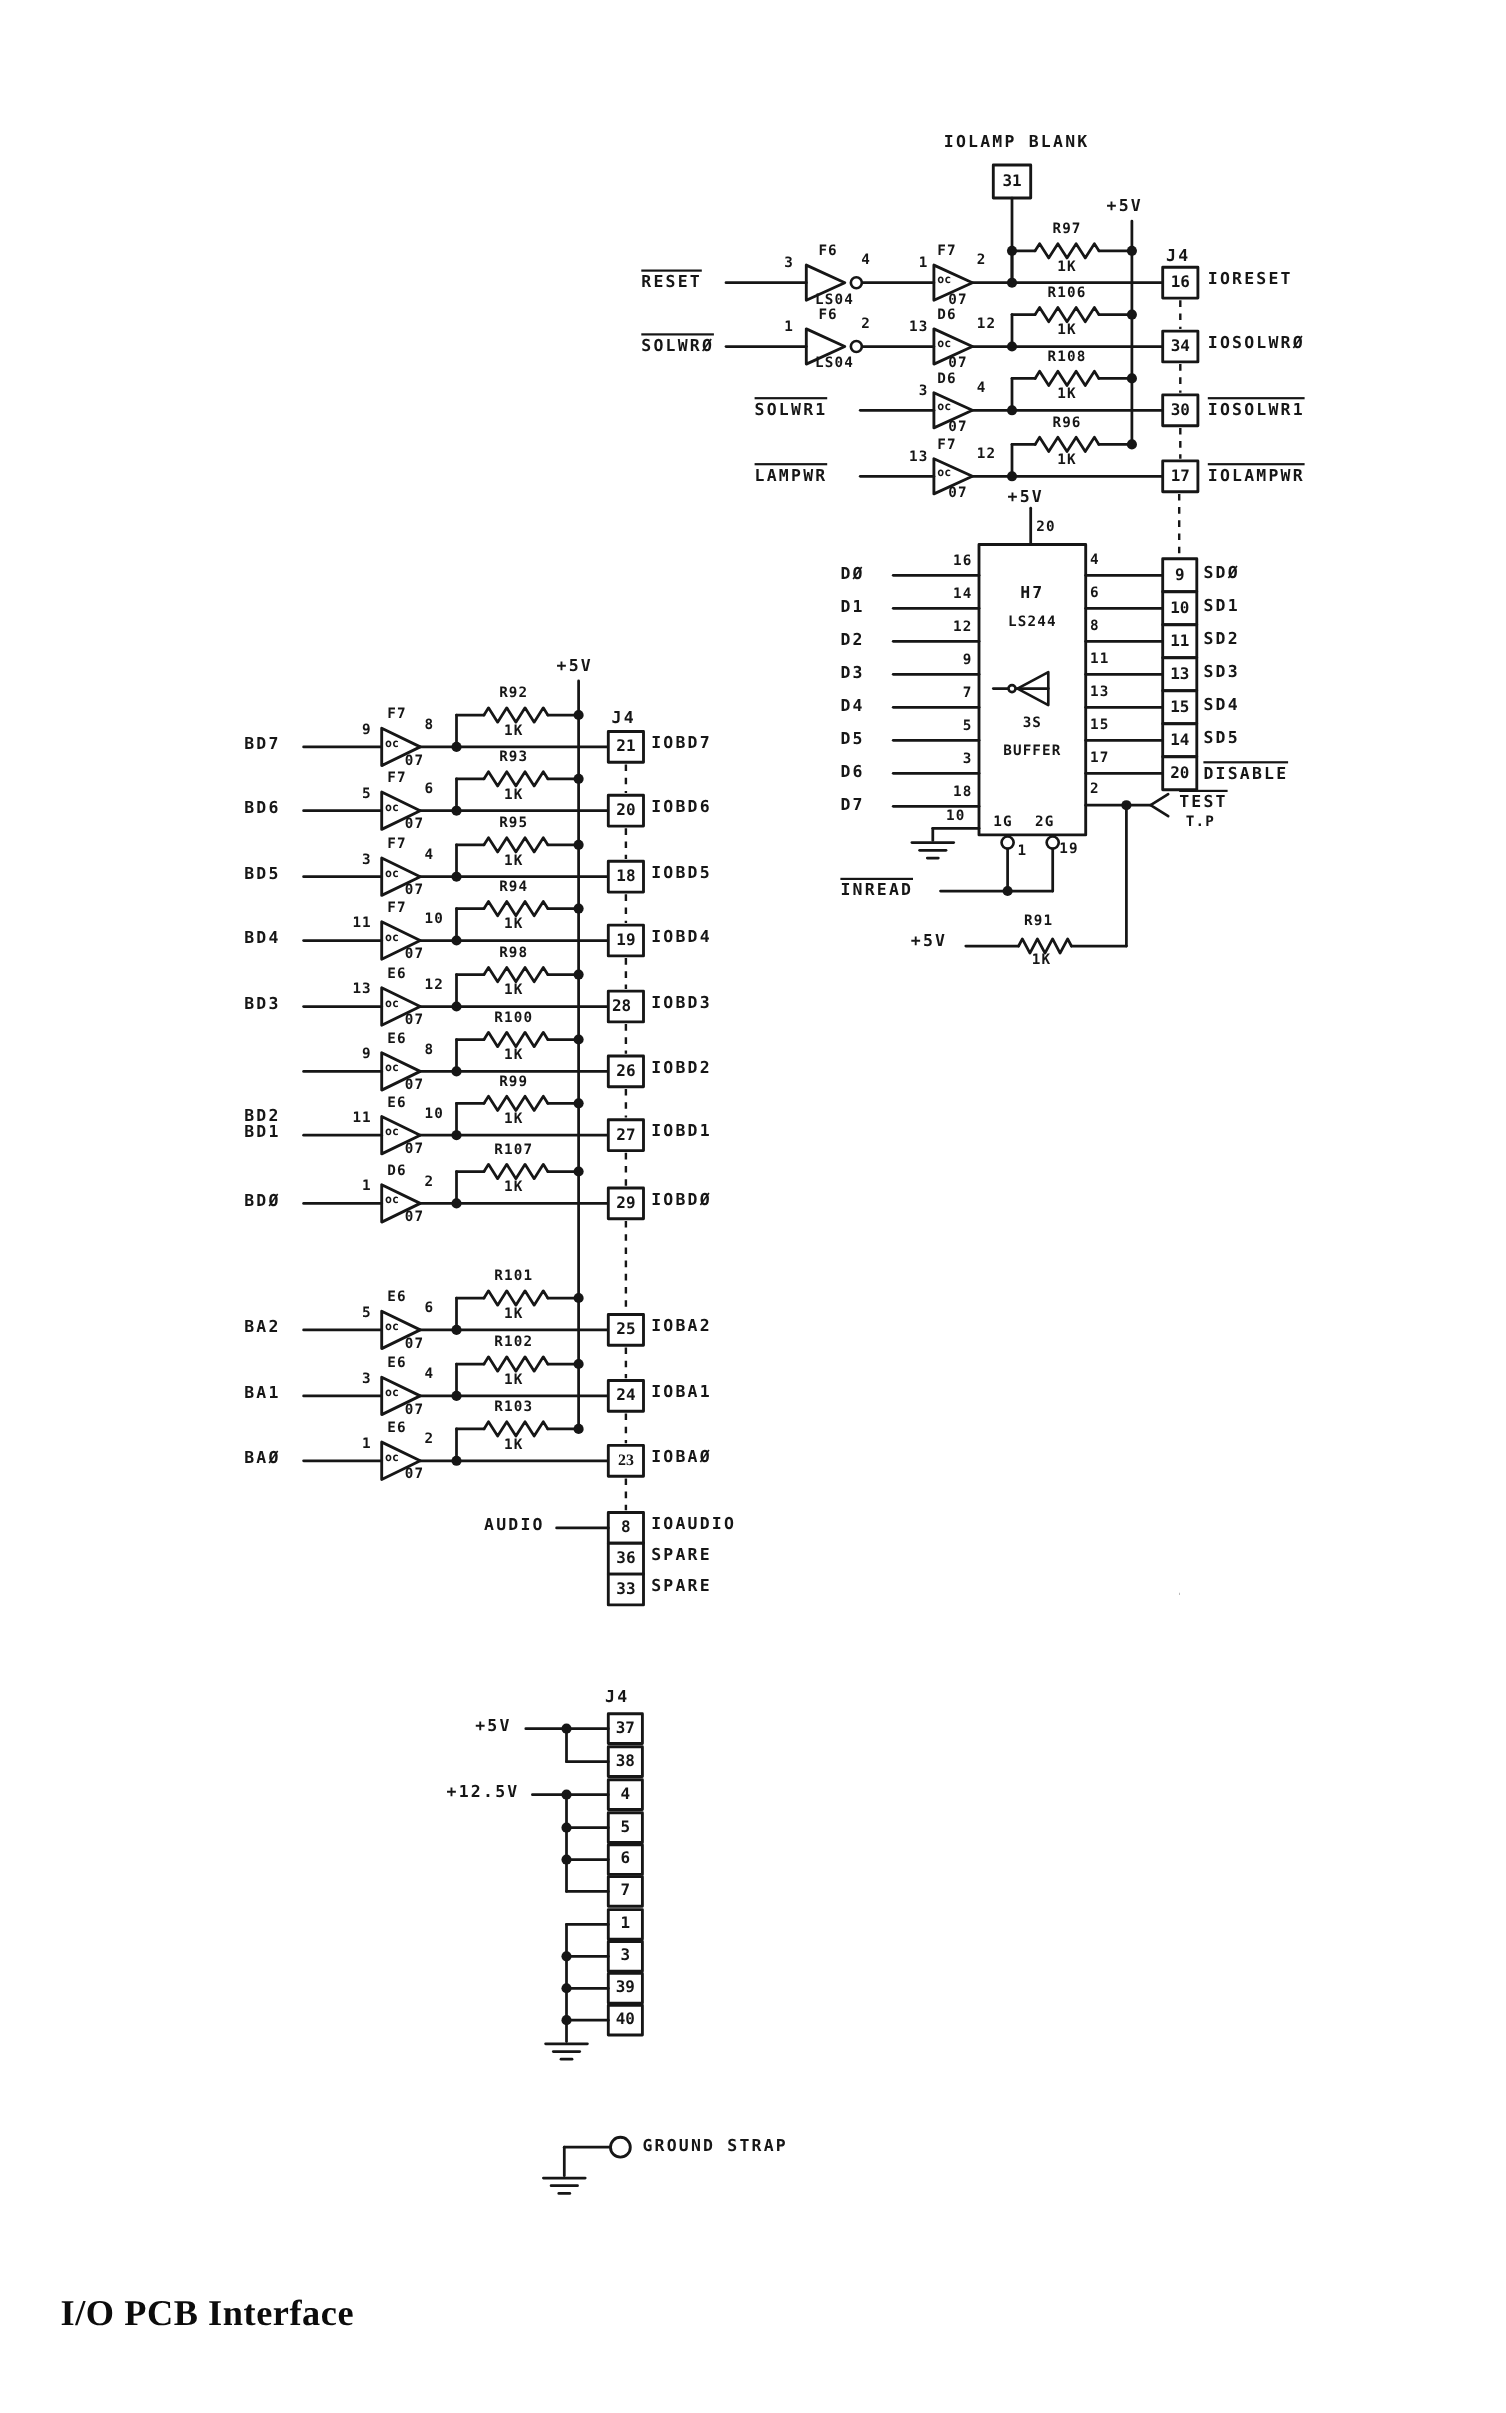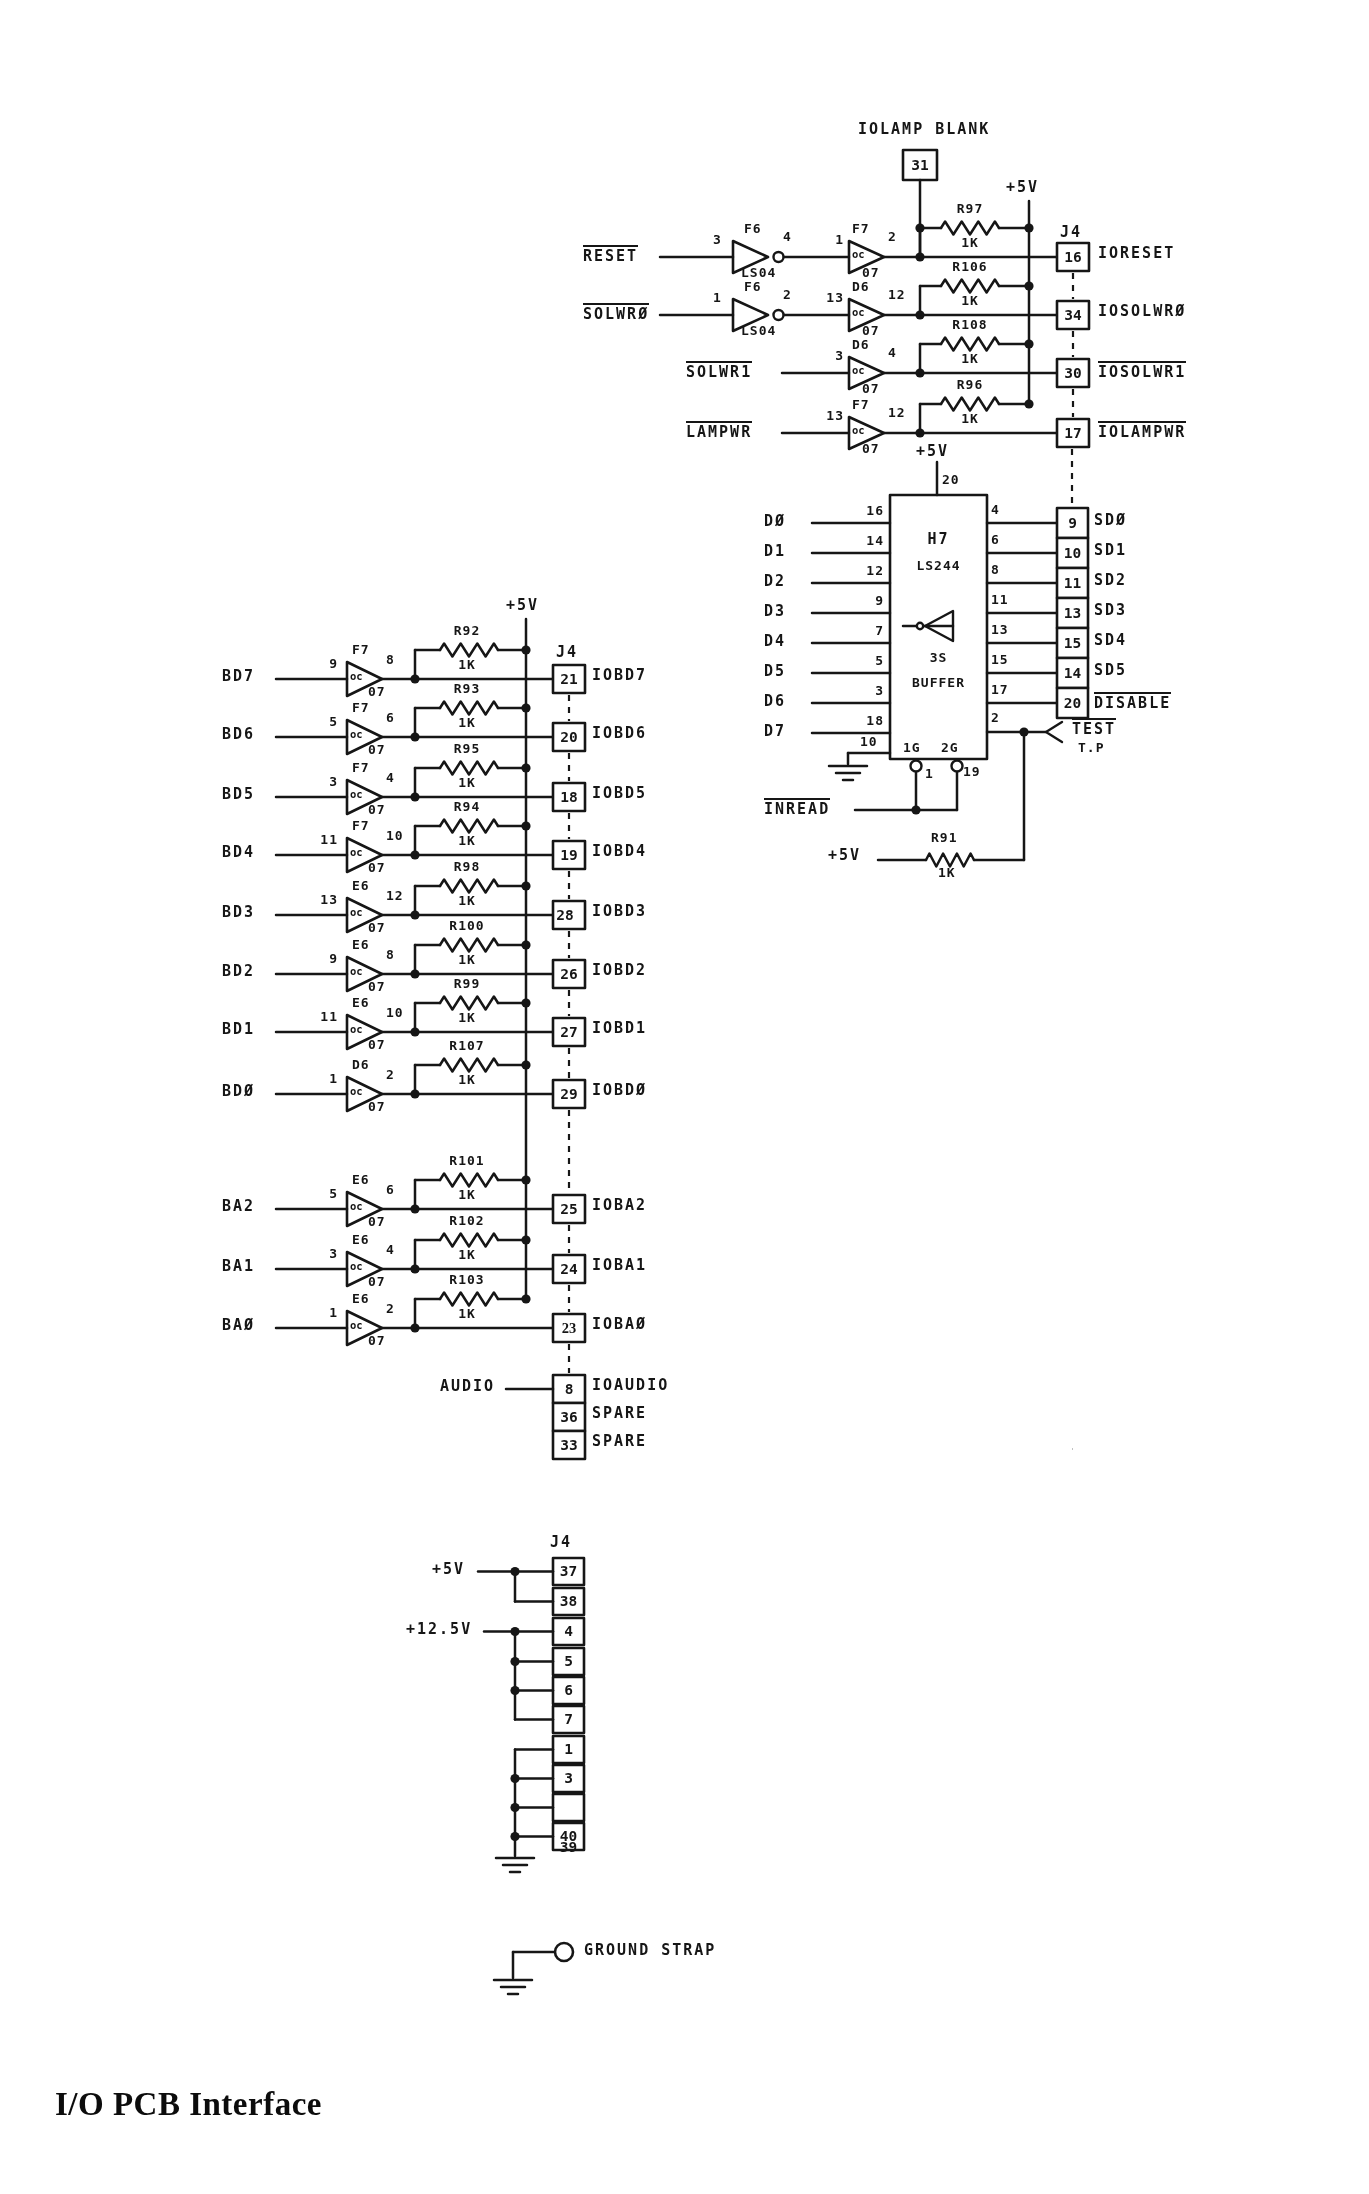--- a/index.html
+++ b/index.html
@@ -442,21 +442,21 @@
       <span class="t " style="left: 222px; top: 904px;">BD3</span>
       <span class="t oc" style="left: 350px; top: 906px;">oc</span>
       <span class="t s13" style="left: 352px; top: 879px;">E6</span>
       <span class="t s13 rt" style="left: 308px; top: 893px; width: 30px;">13</span>
       <span class="t s13" style="left: 386px; top: 889px;">12</span>
       <span class="t s13" style="left: 368px; top: 921px;">07</span>
       <span class="t s13 ctr" style="left: 436px; top: 860px; width: 62px;">R98</span>
       <span class="t s13 ctr" style="left: 436px; top: 894px; width: 62px;">1K</span>
       <span class="t bx" style="left: 553px; top: 901px; width: 24px; line-height: 28px;">28</span>
       <span class="t " style="left: 592px; top: 903px;">IOBD3</span>
-      <span class="t " style="left: 222px; top: 963px;">BD2</span>
+      <span class="t " style="left: 222px; top: 1006px;">BD2</span>
       <span class="t oc" style="left: 350px; top: 965px;">oc</span>
       <span class="t s13" style="left: 352px; top: 938px;">E6</span>
       <span class="t s13 rt" style="left: 308px; top: 952px; width: 30px;">9</span>
       <span class="t s13" style="left: 386px; top: 948px;">8</span>
       <span class="t s13" style="left: 368px; top: 980px;">07</span>
       <span class="t s13 ctr" style="left: 436px; top: 919px; width: 62px;">R100</span>
       <span class="t s13 ctr" style="left: 436px; top: 953px; width: 62px;">1K</span>
       <span class="t bx" style="left: 553px; top: 960px; width: 32px; line-height: 28px;">26</span>
       <span class="t " style="left: 592px; top: 962px;">IOBD2</span>
       <span class="t " style="left: 222px; top: 1021px;">BD1</span>
@@ -518,20 +518,20 @@
       <span class="t " style="left: 592px; top: 1433px;">SPARE</span>
       <span class="t " style="left: 550px; top: 1534px;">J4</span>
       <span class="t bx" style="left: 553px; top: 1558px; width: 31px; line-height: 27px;">37</span>
       <span class="t bx" style="left: 553px; top: 1588px; width: 31px; line-height: 27px;">38</span>
       <span class="t bx" style="left: 553px; top: 1618px; width: 31px; line-height: 27px;">4</span>
       <span class="t bx" style="left: 553px; top: 1648px; width: 31px; line-height: 27px;">5</span>
       <span class="t bx" style="left: 553px; top: 1677px; width: 31px; line-height: 27px;">6</span>
       <span class="t bx" style="left: 553px; top: 1706px; width: 31px; line-height: 27px;">7</span>
       <span class="t bx" style="left: 553px; top: 1736px; width: 31px; line-height: 27px;">1</span>
       <span class="t bx" style="left: 553px; top: 1765px; width: 31px; line-height: 27px;">3</span>
-      <span class="t bx" style="left: 553px; top: 1794px; width: 31px; line-height: 27px; margin-top: 40px;">39</span>
+      <span class="t bx" style="left: 553px; top: 1794px; width: 31px; line-height: 27px;">39</span>
       <span class="t bx" style="left: 553px; top: 1823px; width: 31px; line-height: 27px;">40</span>
       <span class="t " style="left: 432px; top: 1561px;">+5V</span>
       <span class="t " style="left: 406px; top: 1621px;">+12.5V</span>
       <span class="t " style="left: 584px; top: 1942px;">GROUND STRAP</span>
     </div>
   <span class="t title" style="left:55px;top:2086px;font-family:Liberation Serif, serif;">I/O PCB Interface</span>
 </div>
 
 </body></html>

